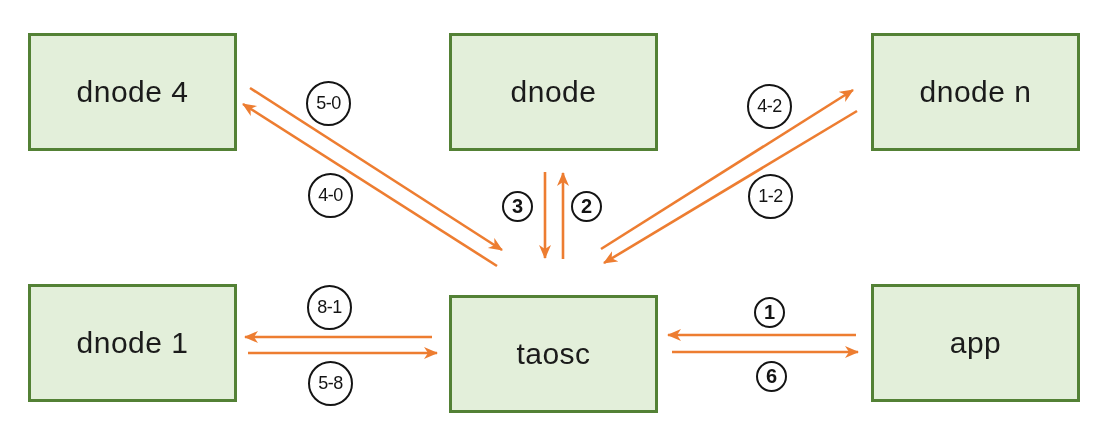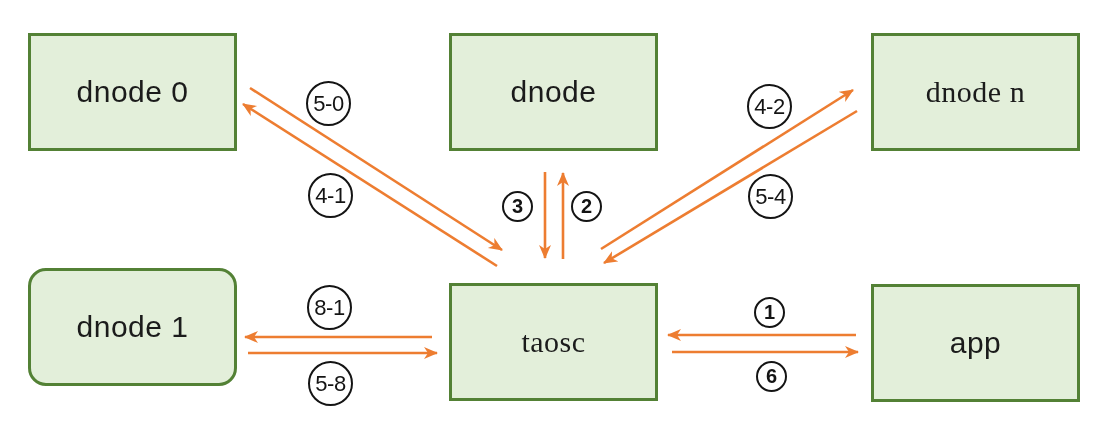--- a/index.html
+++ b/index.html
@@ -23,21 +23,21 @@
   #arrows{position:absolute;left:0;top:0;width:1114px;height:438px;}
   .edge-label{
     position:absolute;
     background:#fff;
     border:2.5px solid #141414;
     border-radius:50%;
     box-sizing:border-box;
     display:flex;align-items:center;justify-content:center;
     color:#141414;
   }
-  .lbl-lg{width:45px;height:45px;font-size:22px;font-weight:400;letter-spacing:-0.5px;}
+  .lbl-lg{width:45px;height:45px;font-size:18px;font-weight:400;letter-spacing:-0.5px;}
   .lbl-sm{width:31px;height:31px;font-size:20px;font-weight:600;}
 </style>
 </head>
 <body>
 
 <div id="canvas">
 
   <svg id="arrows" width="1114" height="438" viewBox="0 0 1114 438">
     <defs>
       <marker id="ah" markerUnits="userSpaceOnUse" markerWidth="16" markerHeight="14" refX="13" refY="6" orient="auto">
@@ -52,42 +52,42 @@
       <path d="M601,249 L853,90" marker-end="url(#ah)"></path>
       <path d="M857,111 L604,263" marker-end="url(#ah)"></path>
       <path d="M432,337 L245,337" marker-end="url(#ah)"></path>
       <path d="M248,353 L437,353" marker-end="url(#ah)"></path>
       <path d="M856,335 L668,335" marker-end="url(#ah)"></path>
       <path d="M672,352 L858,352" marker-end="url(#ah)"></path>
     </g>
   </svg>
 
   <div class="node" style="left:28px;top:33px;">
-    <span>dnode 0</span>
+    <span>dnode 4</span>
   </div>
   <div class="node" style="left:449px;top:33px;">
     <span>dnode</span>
   </div>
-  <div class="node" style="left:871px;top:33px;font-family:Liberation Serif, serif;">
+  <div class="node" style="left:871px;top:33px;">
     <span>dnode n</span>
   </div>
-  <div class="node" style="left:28px;top:268px;border-radius:18px;">
+  <div class="node" style="left:28px;top:284px;">
     <span>dnode 1</span>
   </div>
-  <div class="node" style="left:449px;top:283px;font-family:Liberation Serif, serif;">
+  <div class="node" style="left:449px;top:295px;">
     <span>taosc</span>
   </div>
   <div class="node" style="left:871px;top:284px;align-items:center;">
     <span>app</span>
   </div>
 
   <div class="edge-label lbl-lg" style="left:306px;top:81px;">5-0</div>
-  <div class="edge-label lbl-lg" style="left:308px;top:173px;">4-1</div>
+  <div class="edge-label lbl-lg" style="left:308px;top:173px;">4-0</div>
   <div class="edge-label lbl-sm" style="left:502px;top:191px;">3</div>
   <div class="edge-label lbl-sm" style="left:571px;top:191px;">2</div>
   <div class="edge-label lbl-lg" style="left:747px;top:84px;text-align:center;">4-2</div>
-  <div class="edge-label lbl-lg" style="left:748px;top:174px;">5-4</div>
+  <div class="edge-label lbl-lg" style="left:748px;top:174px;">1-2</div>
   <div class="edge-label lbl-lg" style="left:307px;top:285px;">8-1</div>
   <div class="edge-label lbl-lg" style="left:308px;top:361px;">5-8</div>
   <div class="edge-label lbl-sm" style="left:754px;top:297px;">1</div>
   <div class="edge-label lbl-sm" style="left:756px;top:361px;">6</div>
 
 </div>
 
 </body></html>

